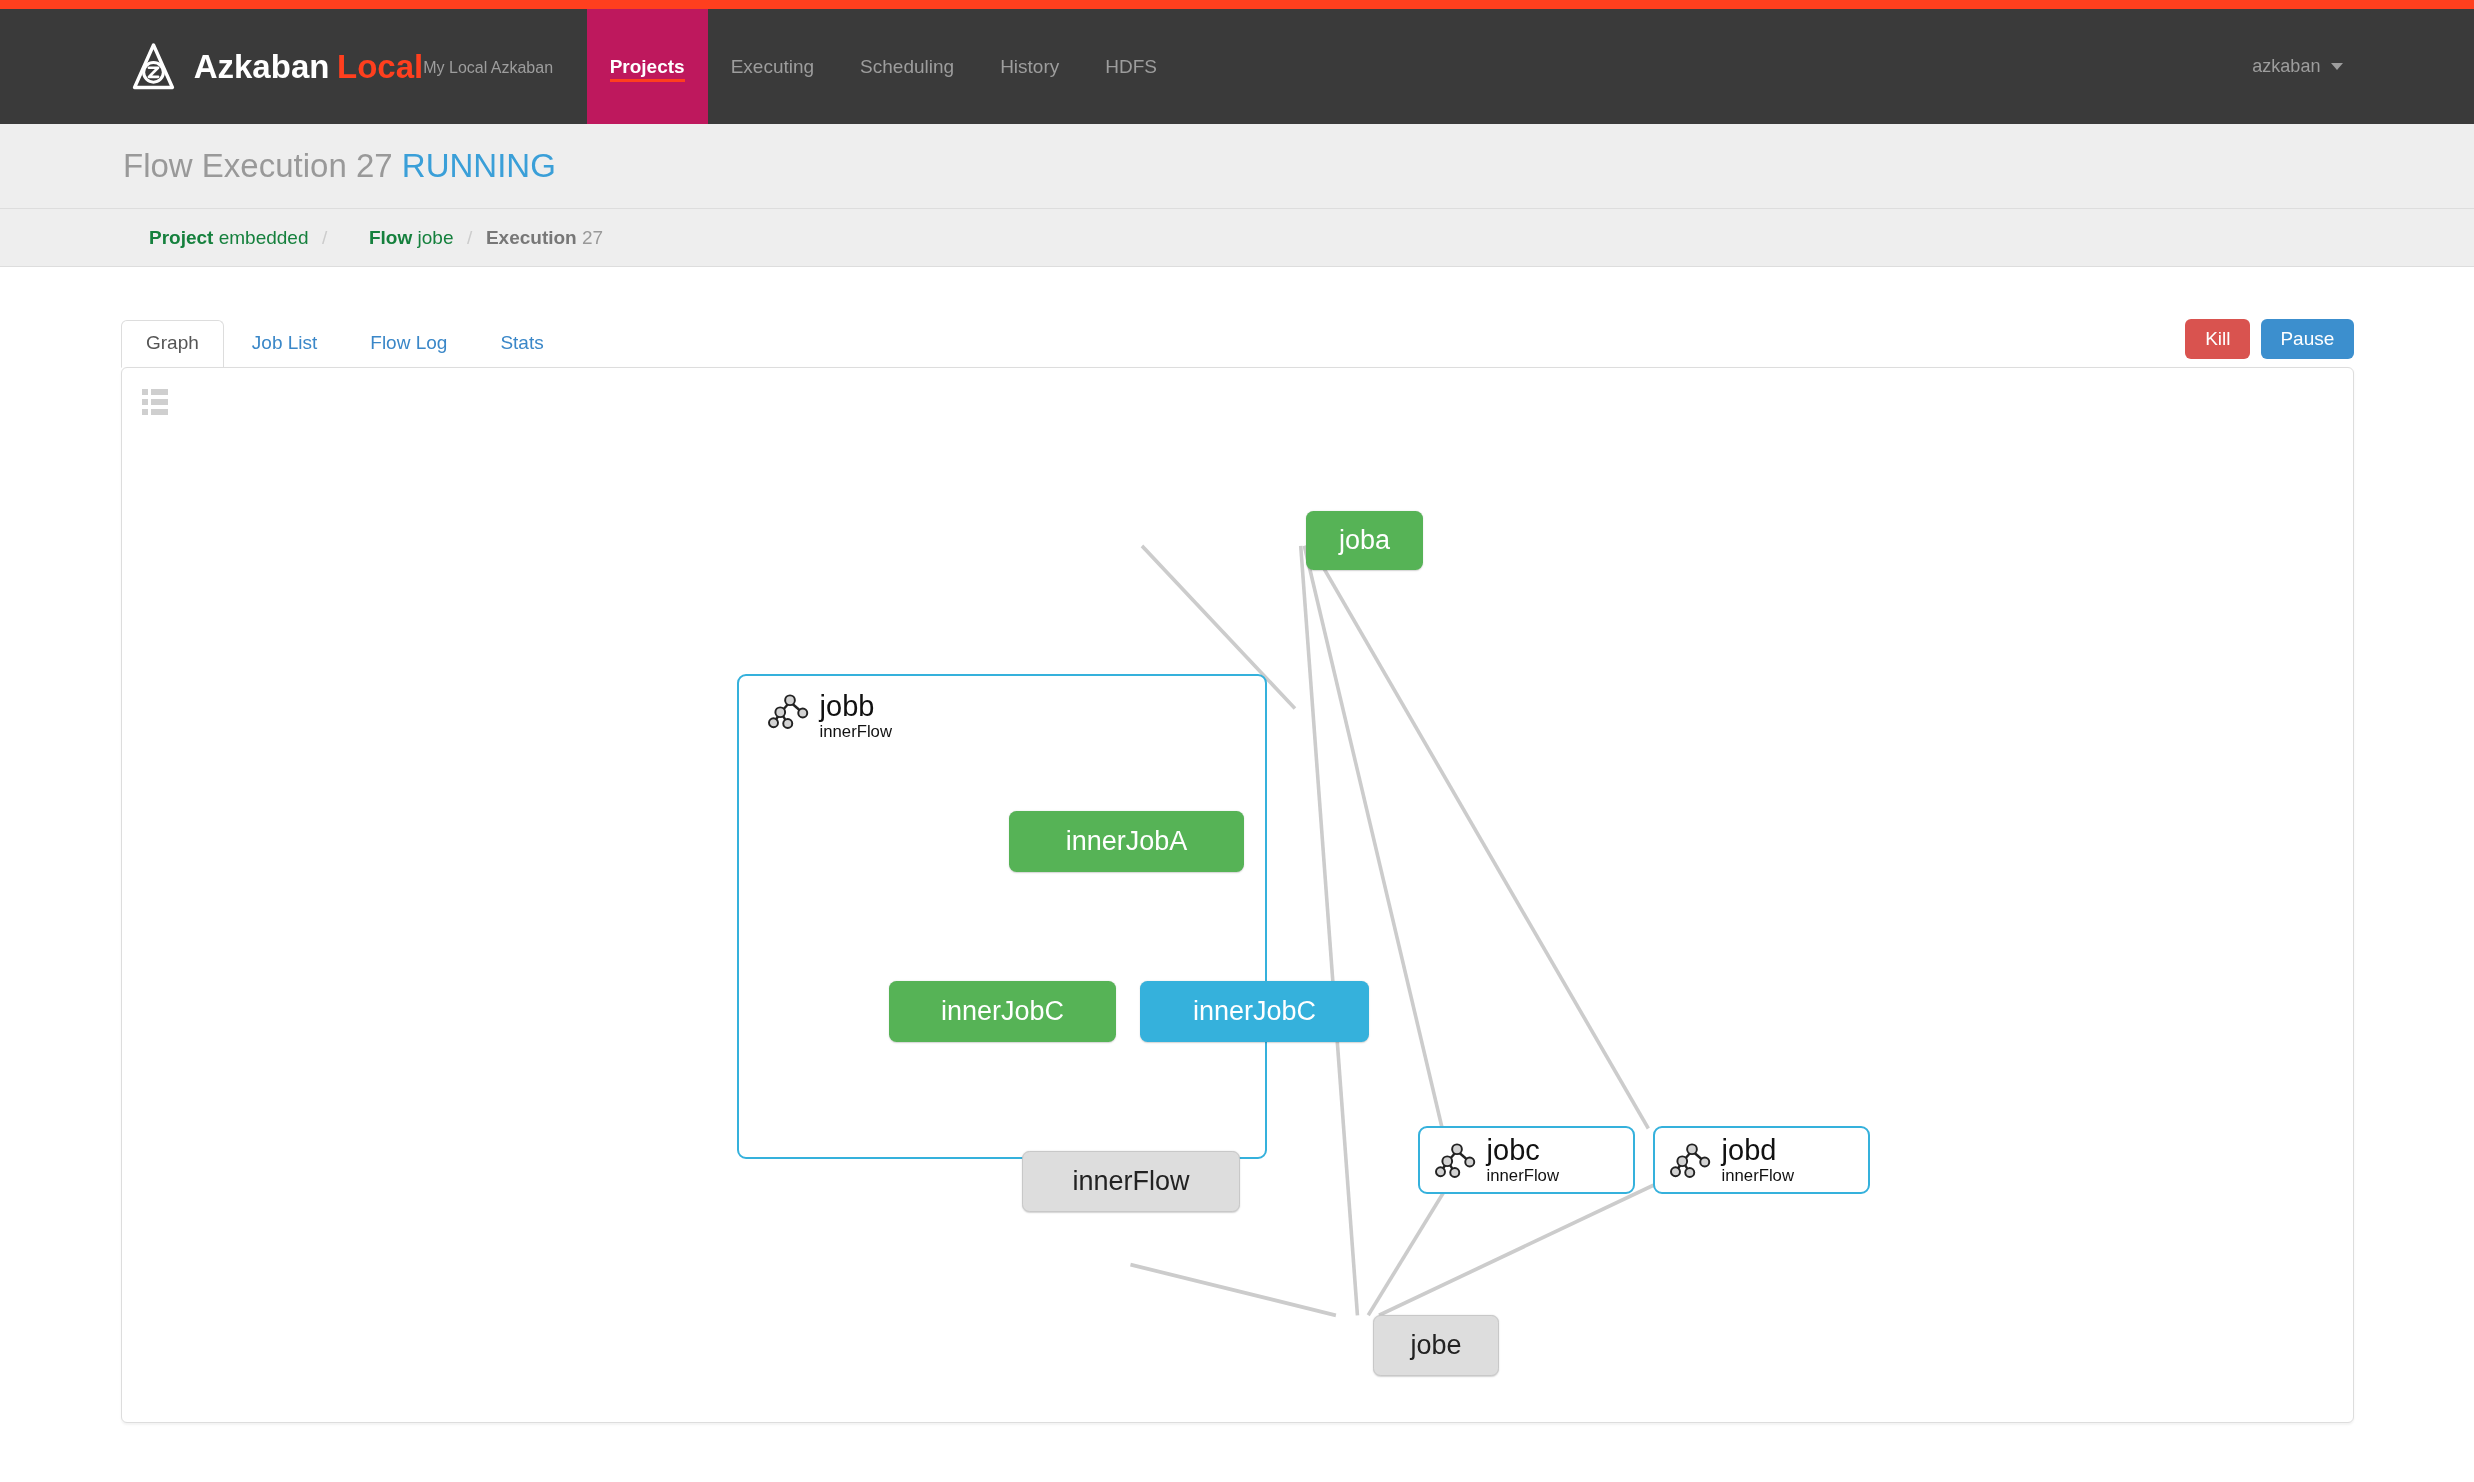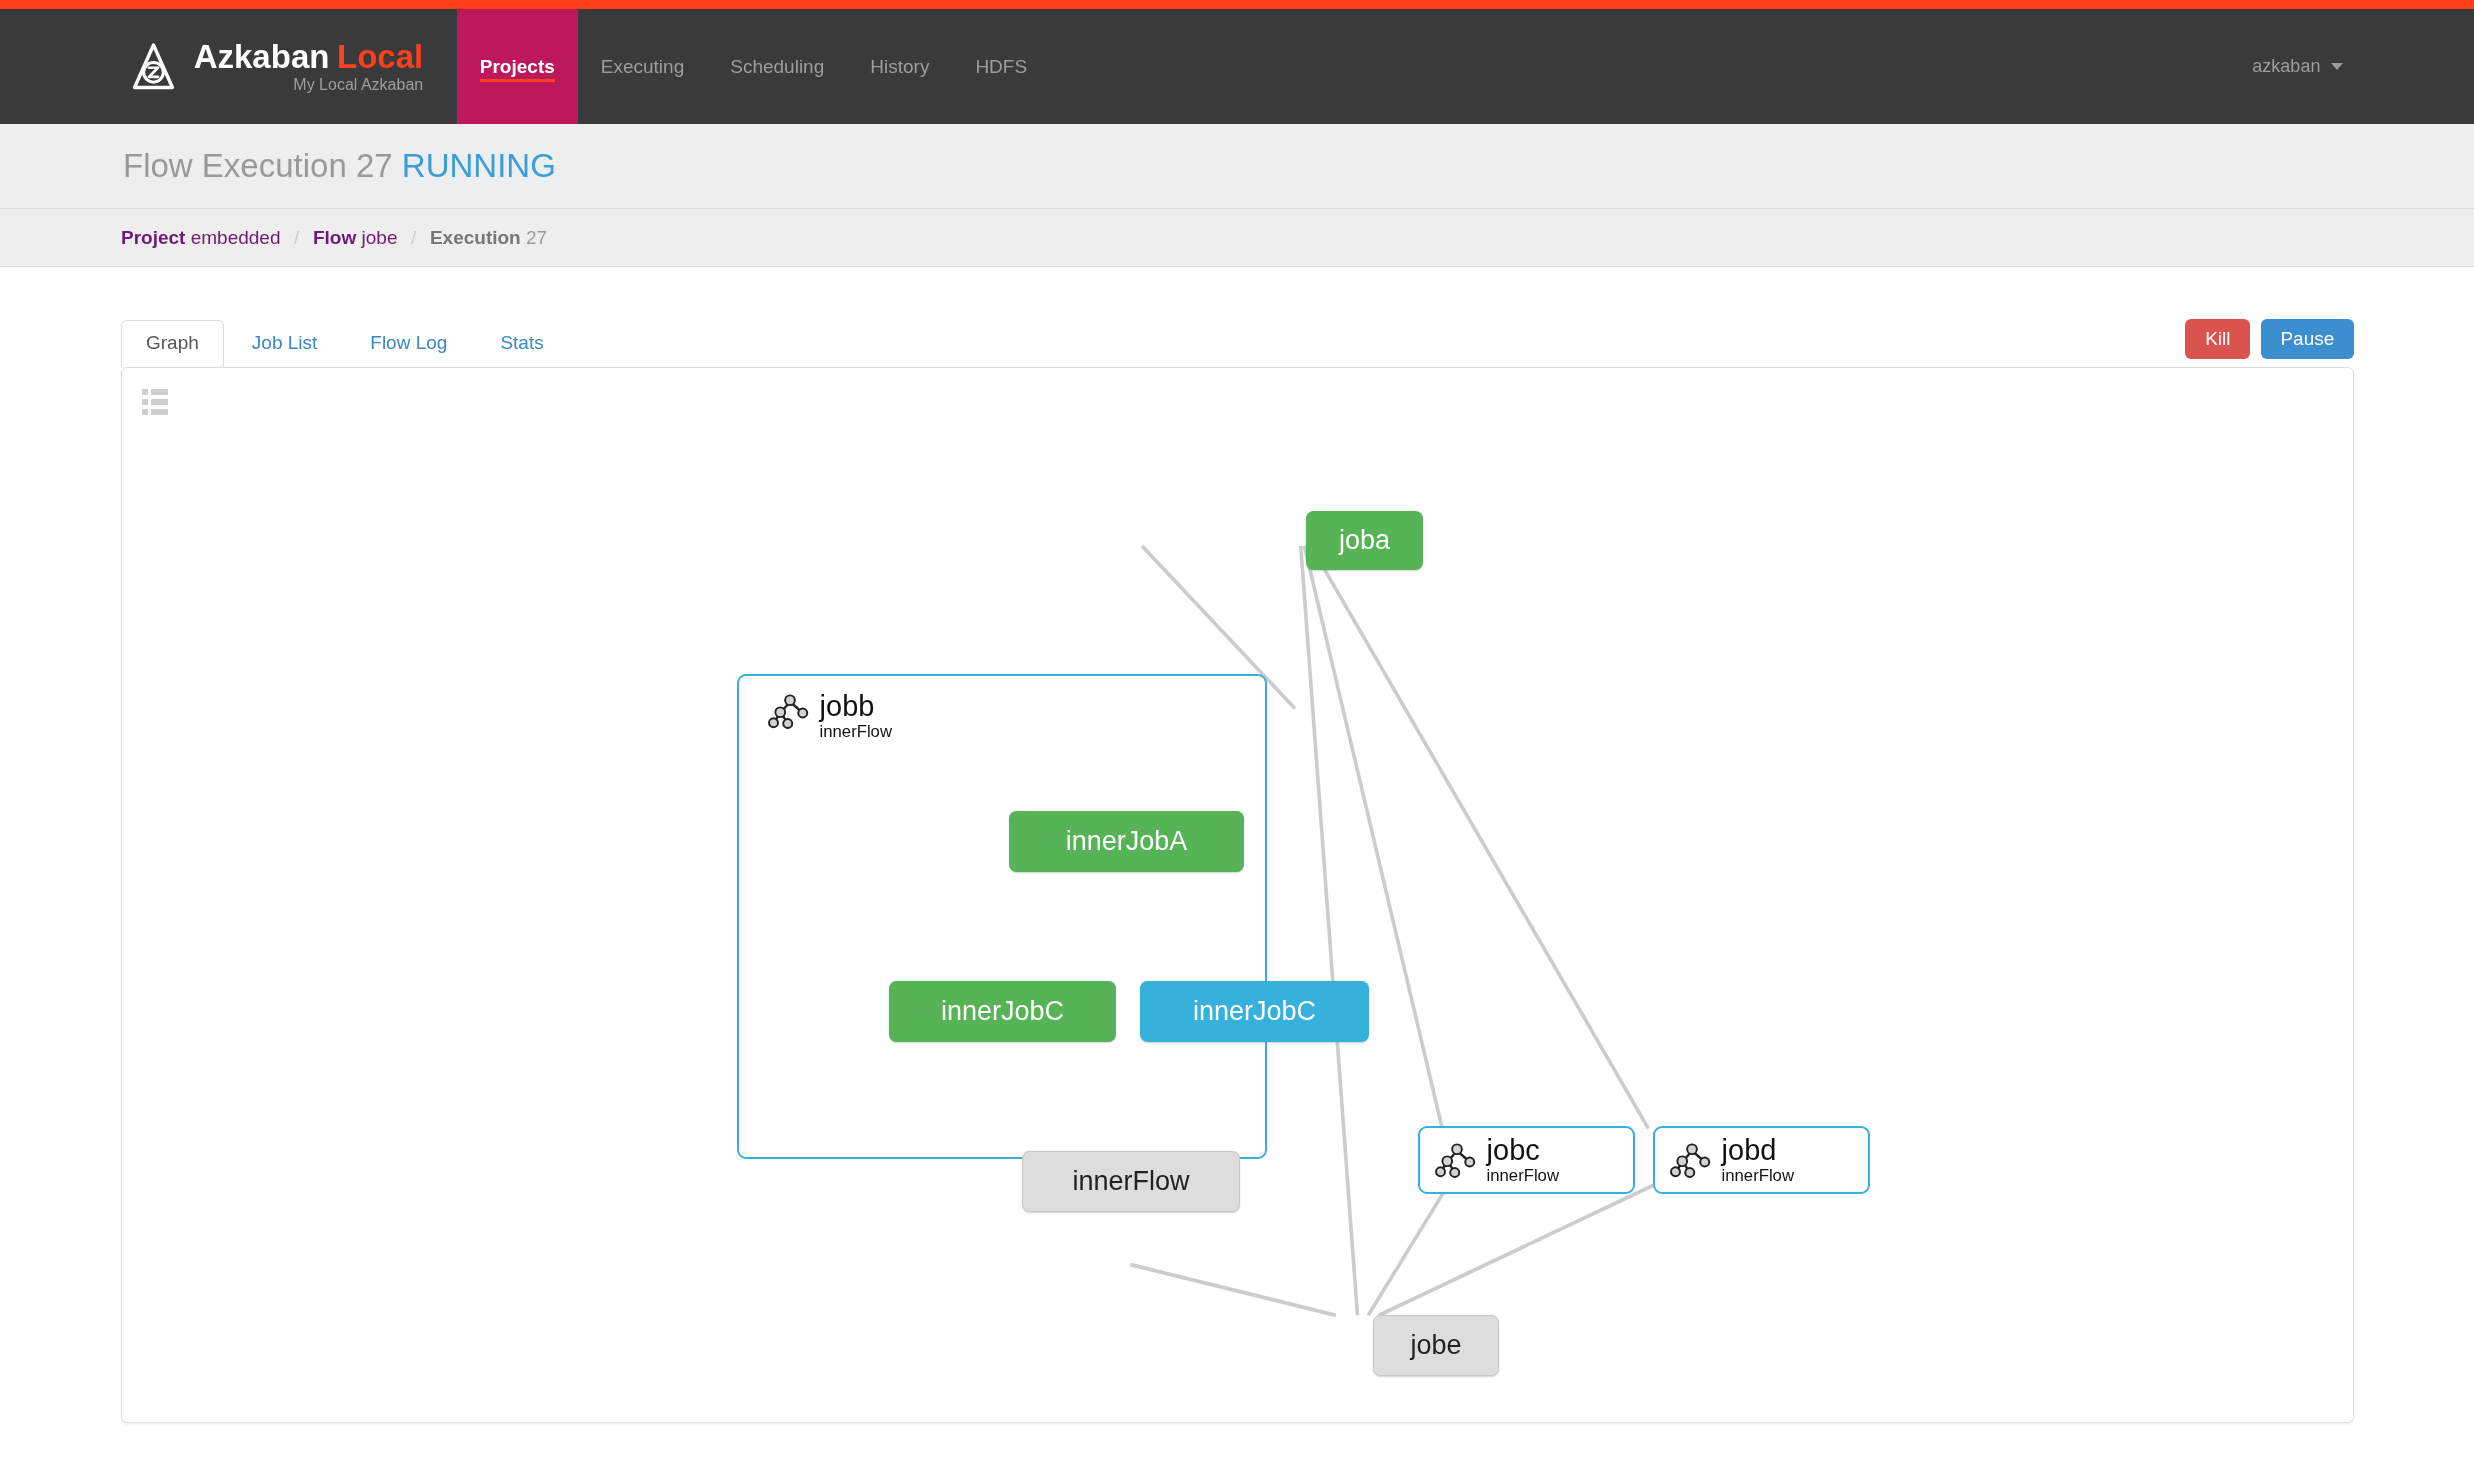--- a/index.html
+++ b/index.html
@@ -30,21 +30,21 @@
     display: flex;
     align-items: center;
     padding-left: 130px;
     padding-right: 23px;
   }
   .brand-logo {
     width: 47px; height: 50px;
     margin-right: 16.7px;
     flex: none;
   }
-  .brand-text { display: flex; flex-direction: column; justify-content: center; }
+  .brand-text { display: flex; flex-direction: row; justify-content: center; align-items: center; }
   .brand-line1 {
     font-size: 33px;
     font-weight: bold;
     color: #ffffff;
     line-height: 1.02;
     white-space: nowrap;
   }
   .brand-line1 .local { color: #ff3f1e; margin-left: 7.6px; }
   .brand-sub {
     font-size: 16px;
@@ -128,21 +128,21 @@
   
   .breadcrumb {
     background: #eeeeee;
     border-bottom: 0.8px solid #dddddd;
     height: 58px;
     display: flex;
     align-items: center;
     padding-left: 121px;
     font-size: 19px;
   }
-  .bc-link { color: #701a75; text-decoration: none; cursor: pointer; white-space: nowrap; }
+  .bc-link { color: #15803d; text-decoration: none; cursor: pointer; white-space: nowrap; margin-left: 28px; }
   .bc-link b { font-weight: bold; }
   .bc-active { color: #999999; white-space: nowrap; }
   .bc-active b { font-weight: bold; color: #777777; }
   .bc-sep { color: #cccccc; margin: 0 13.6px; }
 
   
   .content { position: relative; background: #ffffff; }
 
   .tabs-row {
     display: flex;

